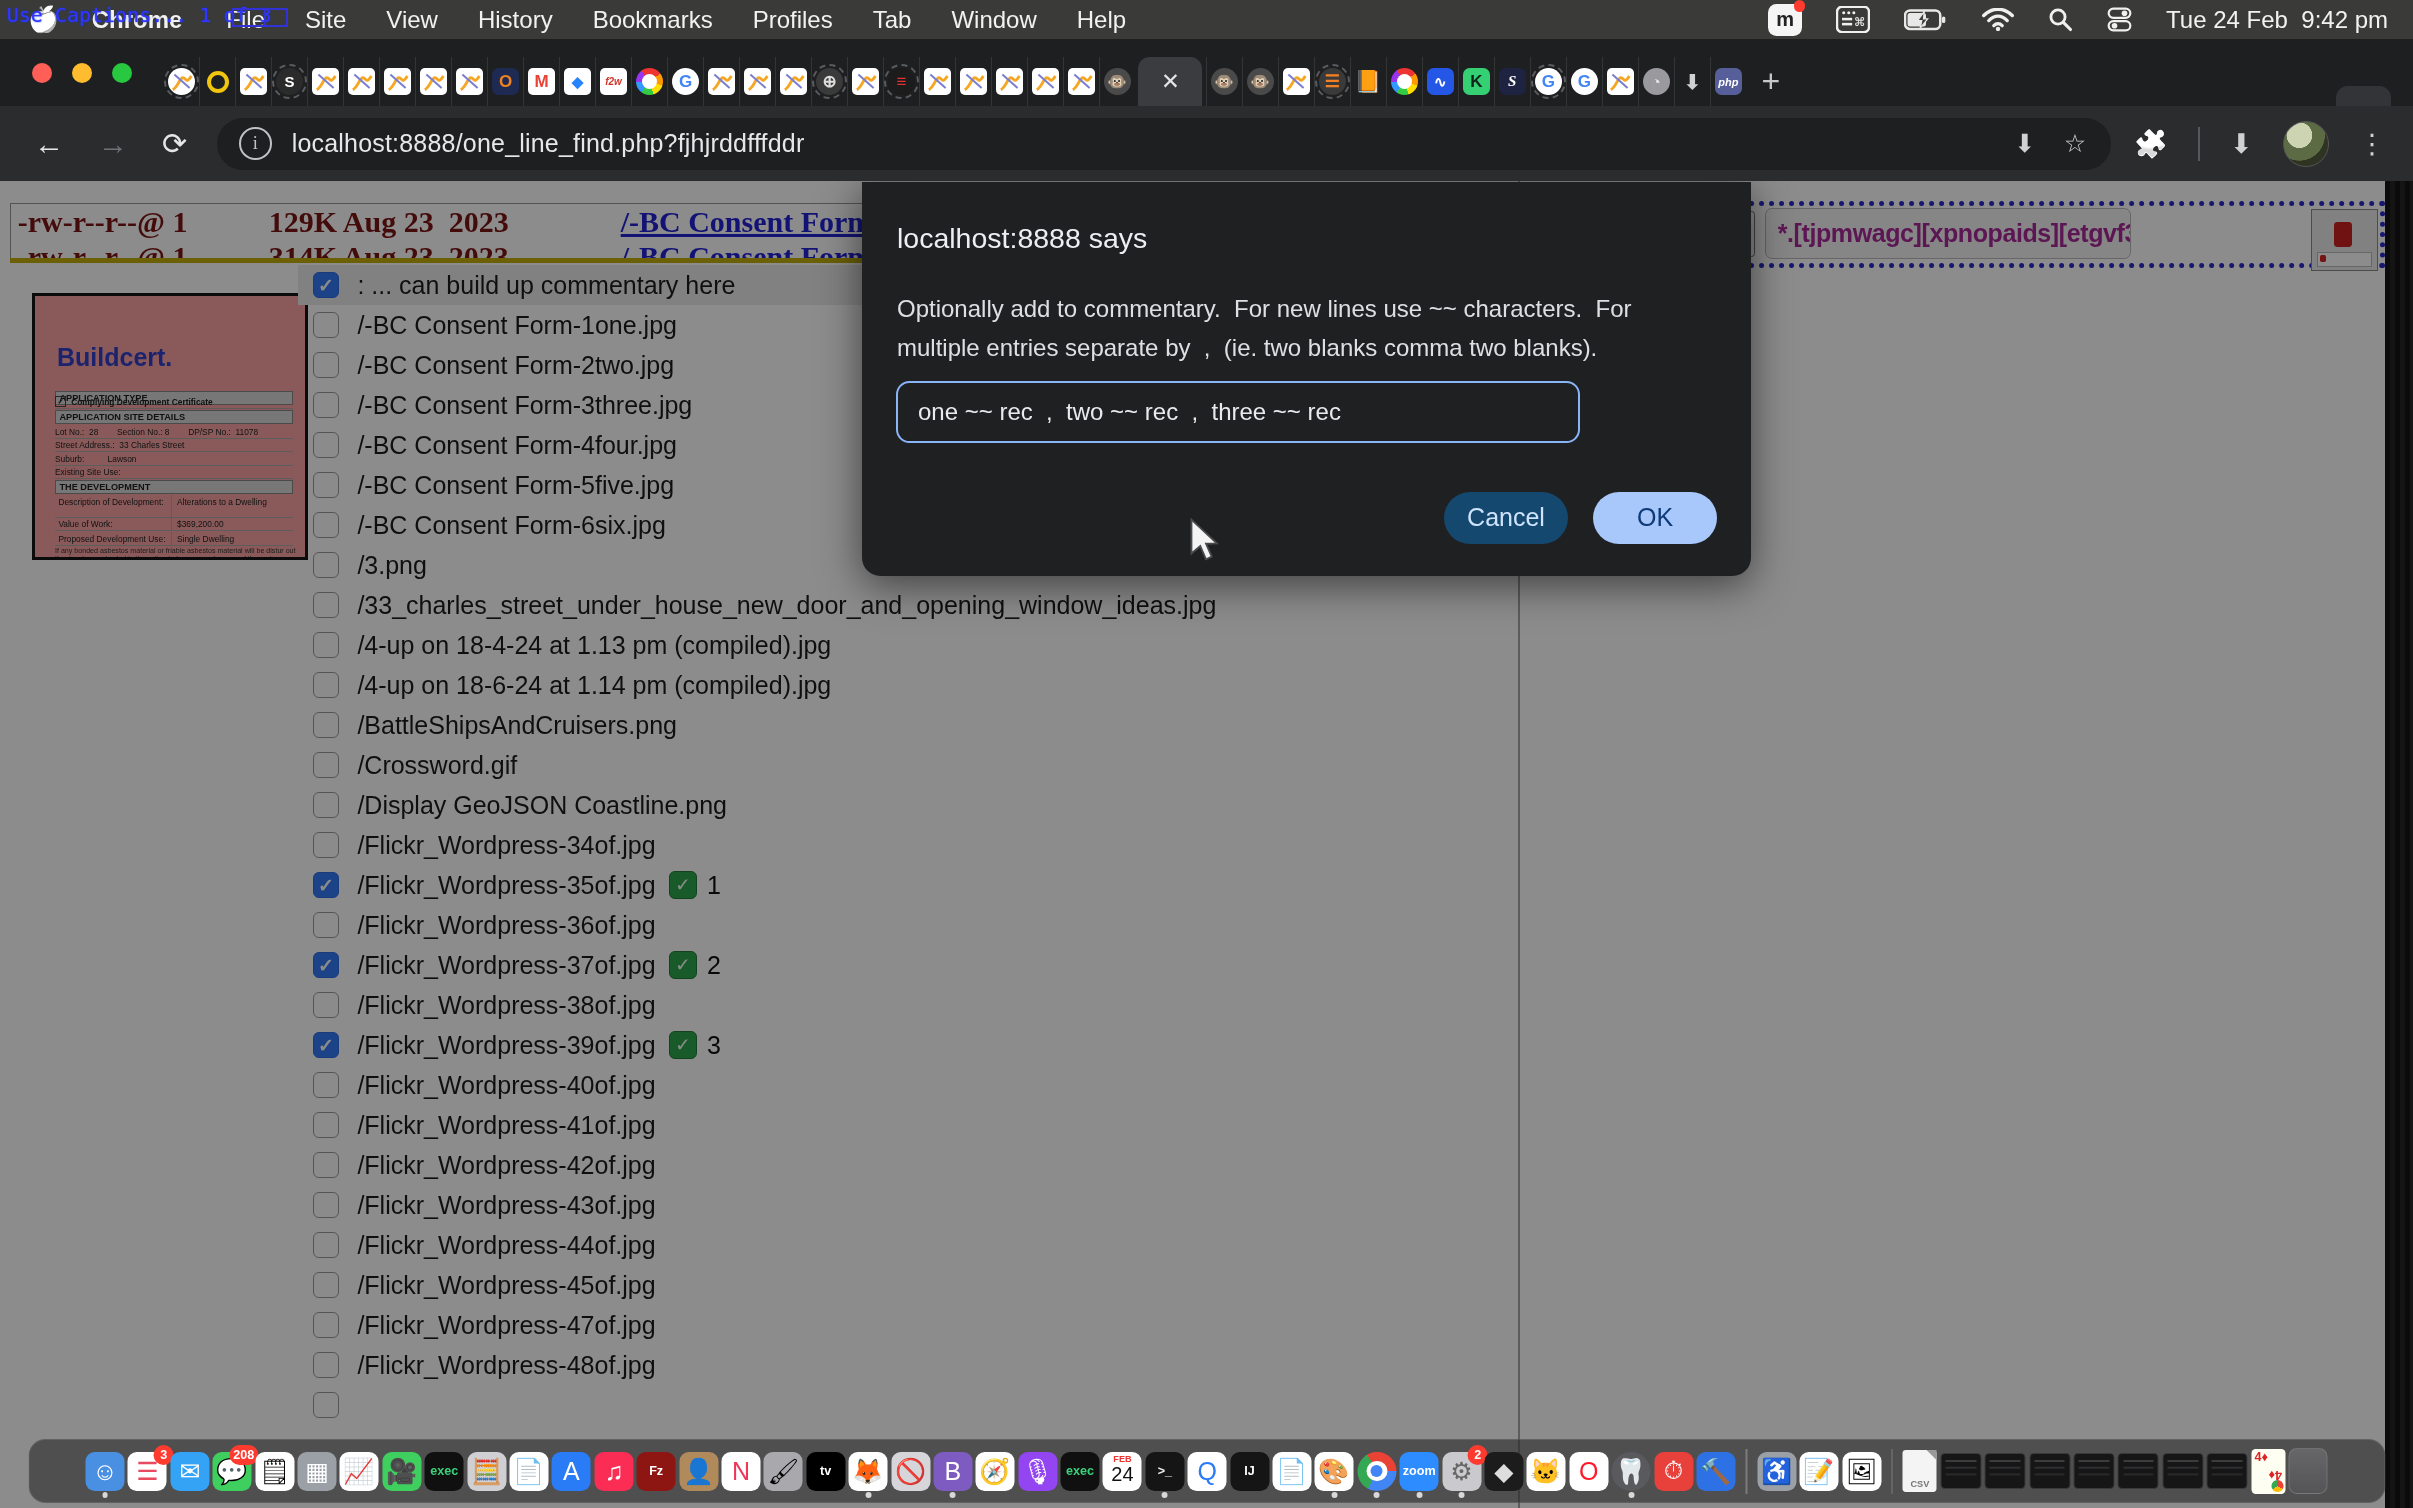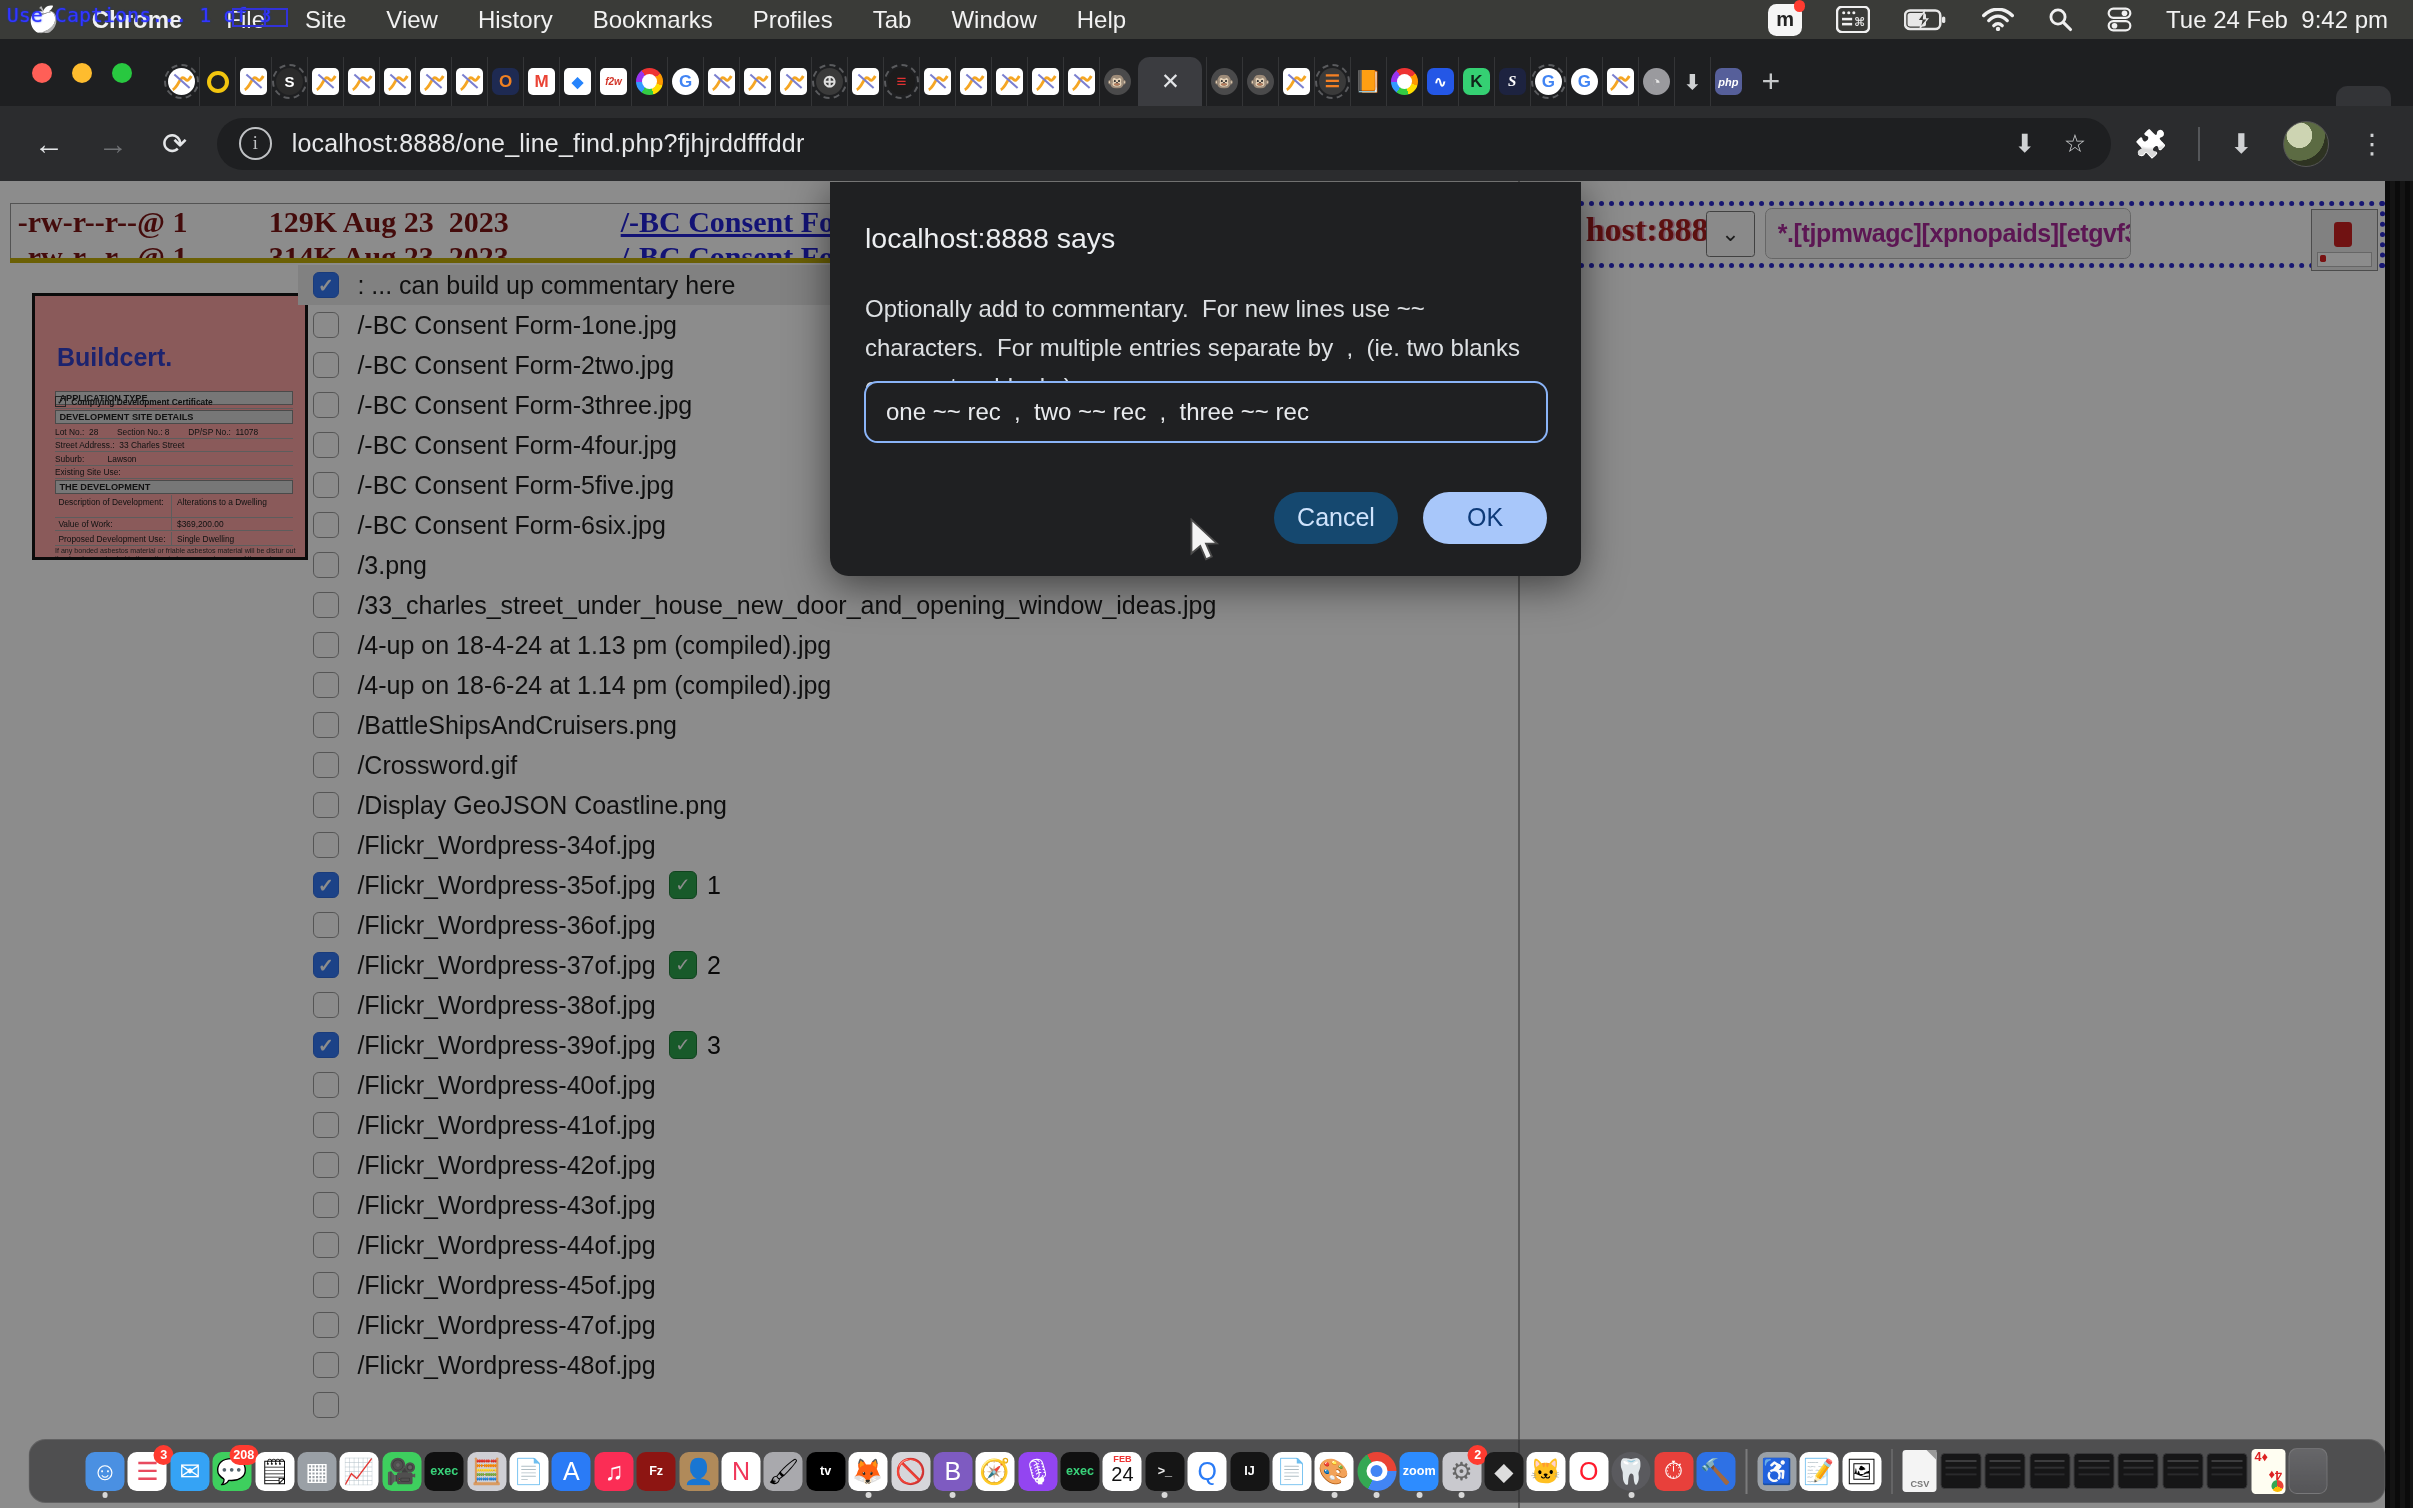--- a/index.html
+++ b/index.html
@@ -120,21 +120,21 @@
   .cb{width:26px;height:26px;border:1.7px solid #9b9b9b;border-radius:5.9px;background:#fdfdfd;box-sizing:border-box;
       display:flex;align-items:center;justify-content:center;flex:none;}
   .cb.checked{background:#3478f6;border-color:#2f6ce0;color:#fff;font-size:19px;font-weight:700;}
   .list-label{margin-left:18.4px;white-space:nowrap;}
   .badge-check{width:26px;height:26px;background:#2da44e;border:0.8px solid #1e7a38;border-radius:5.9px;color:#fff;
                display:flex;align-items:center;justify-content:center;font-size:18.4px;margin-left:13.4px;flex:none;}
   .badge-num{margin-left:10px;font-size:25px;color:#111;}
 
   
   .dim{position:absolute;inset:0;background:rgba(0,0,0,0.45);z-index:10;}
-  .dialog{position:absolute;left:830px;top:0.8px;width:751px;height:394px;background:#1f2022;border-radius:0 0 18.4px 18.4px;
+  .dialog{position:absolute;left:862px;top:0.8px;width:889px;height:394px;background:#1f2022;border-radius:0 0 18.4px 18.4px;
           box-shadow:0 8.4px 42px rgba(0,0,0,.55);z-index:20;color:#e8eaed;}
   .dlg-title{margin:40px 35px 0;font-size:28.5px;font-weight:500;color:#eceef1;}
   .dlg-body{margin:34px 35px 0;font-size:24px;line-height:39px;color:#dde0e3;white-space:pre-wrap;}
   .dlg-input{position:absolute;left:34px;top:199px;width:684px;height:62px;box-sizing:border-box;background:#1f2022;
              border:2.5px solid #8ab4f8;border-radius:13.4px;color:#e8eaed;font-size:24px;padding:0 20px;
              font-family:"Liberation Sans",sans-serif;white-space:pre;}
   .dlg-btns{position:absolute;right:34px;bottom:32px;display:flex;gap:25px;}
   .btn{min-width:124px;height:52px;border-radius:27px;display:flex;align-items:center;justify-content:center;
        font-size:25px;font-weight:500;box-sizing:border-box;}
   .btn-cancel{background:#15486f;color:#cfe3fc;}
@@ -516,21 +516,21 @@
 
   <div class="vline"></div>
   <div class="dark-strip"></div>
 
   <div class="doc-thumb">
     <div class="doc-logo">Buildcert.</div>
     <div class="doc-bar" style="top:95px;">APPLICATION TYPE</div>
     <div class="doc-line" style="top:99px;font-weight:700;">
       <span class="doc-cb">✓</span><span>Complying Development Certificate</span>
     </div>
-    <div class="doc-bar" style="top:114px;">DEVELOPMENT SITE DETAILS</div>
+    <div class="doc-bar" style="top:114px;">APPLICATION SITE DETAILS</div>
     <div class="doc-line" style="top:129px;">Lot No.:  28        Section No.: 8        DP/SP No.:  11078</div>
     <div class="doc-line" style="top:142px;">Street Address.:  33 Charles Street</div>
     <div class="doc-line" style="top:156px;">Suburb:          Lawson</div>
     <div class="doc-line" style="top:169px;">Existing Site Use:</div>
     <div class="doc-bar" style="top:184px;">THE DEVELOPMENT</div>
     <div class="doc-two" style="top:199px;height:22px;">
       <span class="c1">Description of Development:</span>
         <span class="c2">Alterations to a Dwelling</span>
     </div>
     <div class="doc-two" style="top:221px;">

